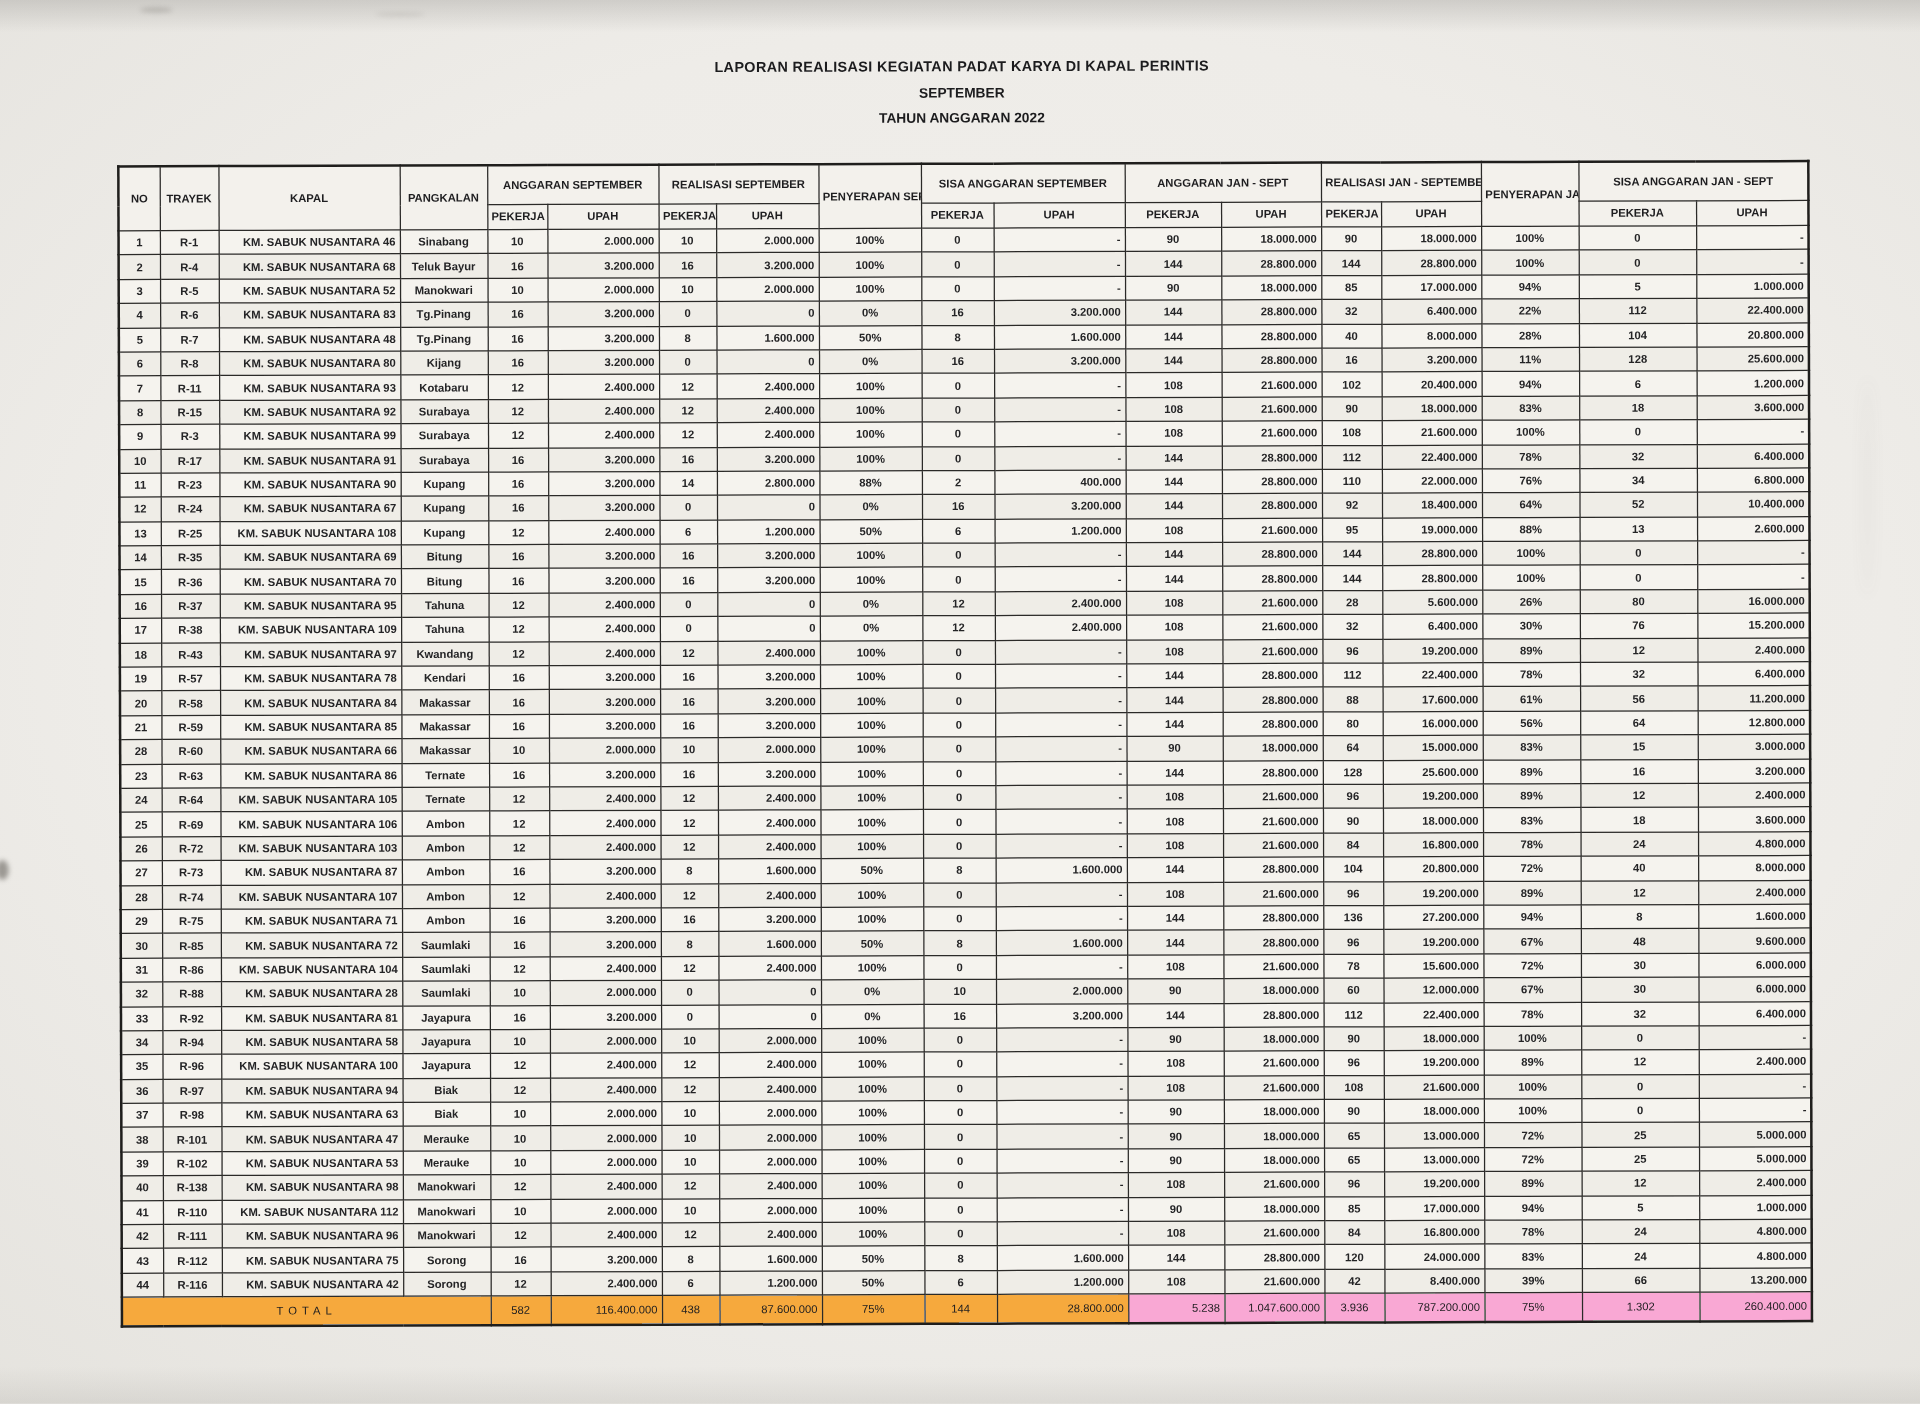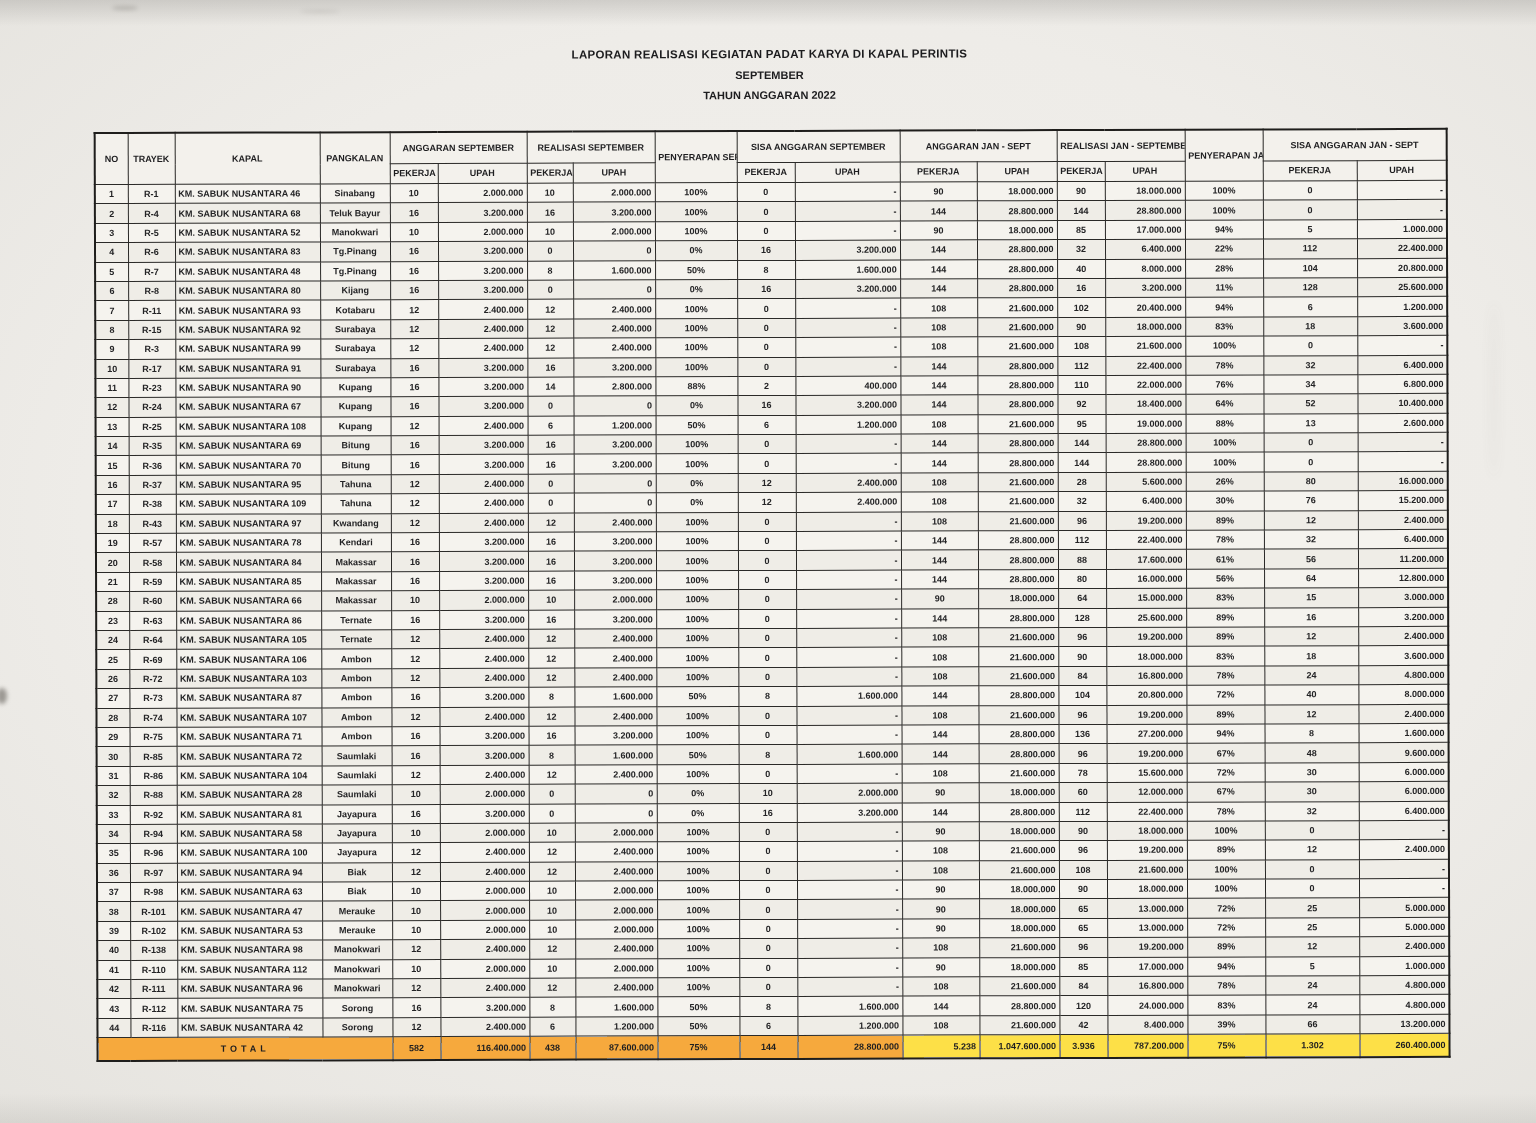--- a/index.html
+++ b/index.html
@@ -48,29 +48,29 @@
   table.report{border:2px solid #1f1e1c;}
   thead th{
     font-weight:700;text-align:center;vertical-align:middle;
     background:#f3f1ec;
     white-space:normal;line-height:1.15;
   }
   thead tr.h1 th{height:30px;}
   thead tr.h2 th{height:19px;margin-top:45px;}
   tbody td{height:18.4px;background:#f5f3ee;font-weight:700;color:#242426;}
   tbody tr:nth-child(even) td{background:#efede7;}
-  td.al{text-align:left;}
+  td.al{text-align:right;}
   td.ac{text-align:center;}
   td.ar{text-align:right;padding-right:6px;}
   tfoot td{
-    height:22px;font-weight:700;font-size:9.5px;text-align:center;
+    height:22px;font-weight:400;font-size:9.5px;text-align:center;
     border:1.5px solid #1f1e1c;
   }
   tfoot td.orange{background:#f6a93d;}
-  tfoot td.cyan{background:#fde047;margin-left:27px;}
+  tfoot td.cyan{background:#f9a8d4;margin-left:27px;}
   tfoot td.ar{text-align:right;}
   tfoot td.label{letter-spacing:4px;}
 </style>
 </head>
 <body>
 
 <div class="photo">
   <div class="smudge s1"></div>
   <div class="smudge s2"></div>
   <div class="smudge s3"></div>

